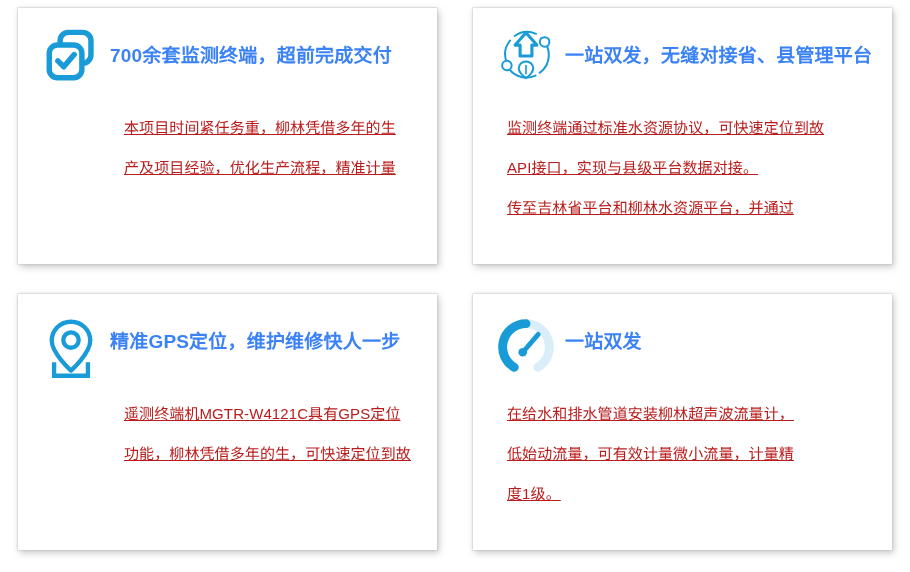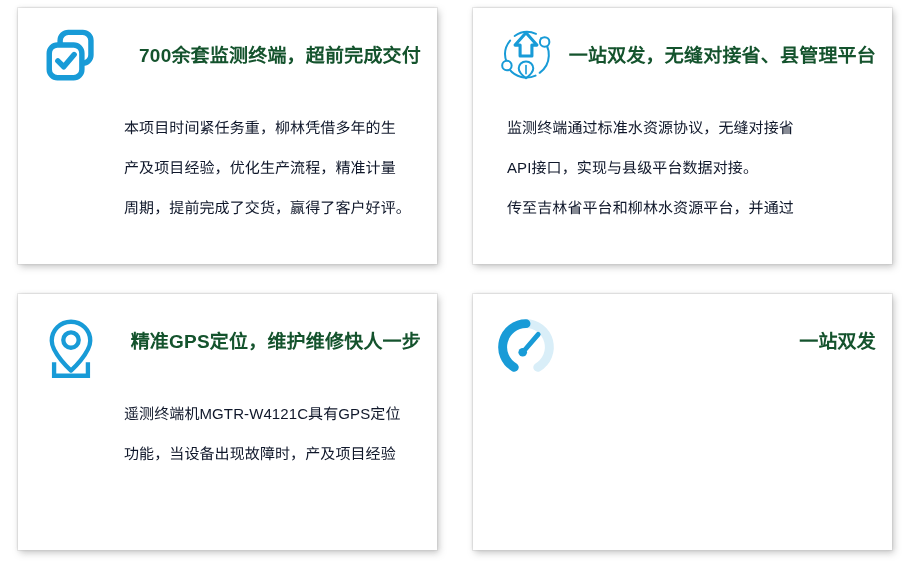--- a/index.html
+++ b/index.html
@@ -52,44 +52,44 @@
     justify-content: center;
     padding-top: 4px;
     box-sizing: border-box;
   }
   .icon-wrap.pin   { padding-top: 10px; }
   .icon-wrap.gauge { padding-top: 10px; }
   .icon-wrap svg { display: block; }
 
   
   .card-title {
-    color: #14532d;
+    color: #3b82f6;
     font-weight: bold;
     font-size: 19px;
     line-height: 24px;
     letter-spacing: 0.2px;
     margin: 0;
     padding: 22px 0 0 0;
     white-space: nowrap;
-    text-align: right;
   }
   .t-wide { font-size: 19px; }
   .t-narrow { font-size: 19px; }
 
   
   .card-body {
     clear: left;
-    color: #0f172a;
+    color: #b91c1c;
     font-size: 15px;
     line-height: 40px;
     margin: 0;
     padding: 6px 0 0 0;
     text-align: justify;
     text-justify: inter-ideograph;
     letter-spacing: 0.1px;
+    text-decoration: underline;
   }
   .card-body.indent-a { padding-left: 92px; padding-right: 2px; }
   .card-body.indent-b { padding-left: 20px;  padding-right: 4px; }
 
   
   .bline { display: block; white-space: nowrap; }
 </style>
 </head>
 <body>
 
@@ -107,21 +107,20 @@
 
           <path d="M17.5 38.5 L24 45 L35.5 31.5" fill="none" stroke="#189bd7" stroke-width="6" stroke-linecap="round" stroke-linejoin="round"></path>
         </svg>
       </div>
 
       <h2 class="card-title t-narrow">700余套监测终端，超前完成交付</h2>
 
       <p class="card-body indent-a">
         <span class="bline">本项目时间紧任务重，柳林凭借多年的生</span>
         <span class="bline">产及项目经验，优化生产流程，精准计量</span>
-        <span class="bline">周期，提前完成了交货，赢得了客户好评。</span>
       </p>
     </div>
   </div>
 
   <div class="cell">
     <div class="card">
 
       <div class="icon-wrap">
         <svg width="62" height="60" viewBox="0 0 68 66" aria-hidden="true">
 
@@ -137,21 +136,21 @@
 
           <path d="M34 39 C38.6 39 42 42.4 42 46.6 C42 51.6 34 57.5 34 57.5
                    C34 57.5 26 51.6 26 46.6 C26 42.4 29.4 39 34 39 Z" fill="none" stroke="#189bd7" stroke-width="2.2" stroke-linejoin="round"></path>
           <path d="M34 43.5 L34 52.5" stroke="#189bd7" stroke-width="1.8" stroke-linecap="round"></path>
         </svg>
       </div>
 
       <h2 class="card-title t-wide">一站双发，无缝对接省、县管理平台</h2>
 
       <p class="card-body indent-b">
-        <span class="bline">监测终端通过标准水资源协议，无缝对接省</span>
+        <span class="bline">监测终端通过标准水资源协议，可快速定位到故</span>
         <span class="bline">API接口，实现与县级平台数据对接。</span>
         <span class="bline">传至吉林省平台和柳林水资源平台，并通过</span>
       </p>
     </div>
   </div>
 
   <div class="cell">
     <div class="card">
 
       <div class="icon-wrap pin">
@@ -163,21 +162,21 @@
           <circle cx="31" cy="23.5" r="8.2" fill="none" stroke="#189bd7" stroke-width="4.6"></circle>
 
           <path d="M13 49.5 L13 61.5 L49 61.5 L49 49.5" fill="none" stroke="#189bd7" stroke-width="4.6" stroke-linecap="square" stroke-linejoin="miter"></path>
         </svg>
       </div>
 
       <h2 class="card-title t-narrow">精准GPS定位，维护维修快人一步</h2>
 
       <p class="card-body indent-a">
         <span class="bline">遥测终端机MGTR-W4121C具有GPS定位</span>
-        <span class="bline">功能，当设备出现故障时，产及项目经验</span>
+        <span class="bline">功能，柳林凭借多年的生，可快速定位到故</span>
       </p>
     </div>
   </div>
 
   <div class="cell">
     <div class="card">
 
       <div class="icon-wrap gauge">
         <svg width="62" height="60" viewBox="0 0 66 64" aria-hidden="true">
 
@@ -185,16 +184,21 @@
 
           <path d="M33 6 A25 25 0 0 0 20.5 52.6" fill="none" stroke="#189bd7" stroke-width="9.5" stroke-linecap="round"></path>
 
           <path d="M46 17.5 L30.5 35.5" fill="none" stroke="#189bd7" stroke-width="5.2" stroke-linecap="round"></path>
           <circle cx="29.5" cy="36.5" r="4.6" fill="#189bd7"></circle>
         </svg>
       </div>
 
       <h2 class="card-title t-narrow">一站双发</h2>
 
+      <p class="card-body indent-b">
+        <span class="bline">在给水和排水管道安装柳林超声波流量计，</span>
+        <span class="bline">低始动流量，可有效计量微小流量，计量精</span>
+        <span class="bline">度1级。</span>
+      </p>
     </div>
   </div>
 
 </div>
 
 </body></html>

